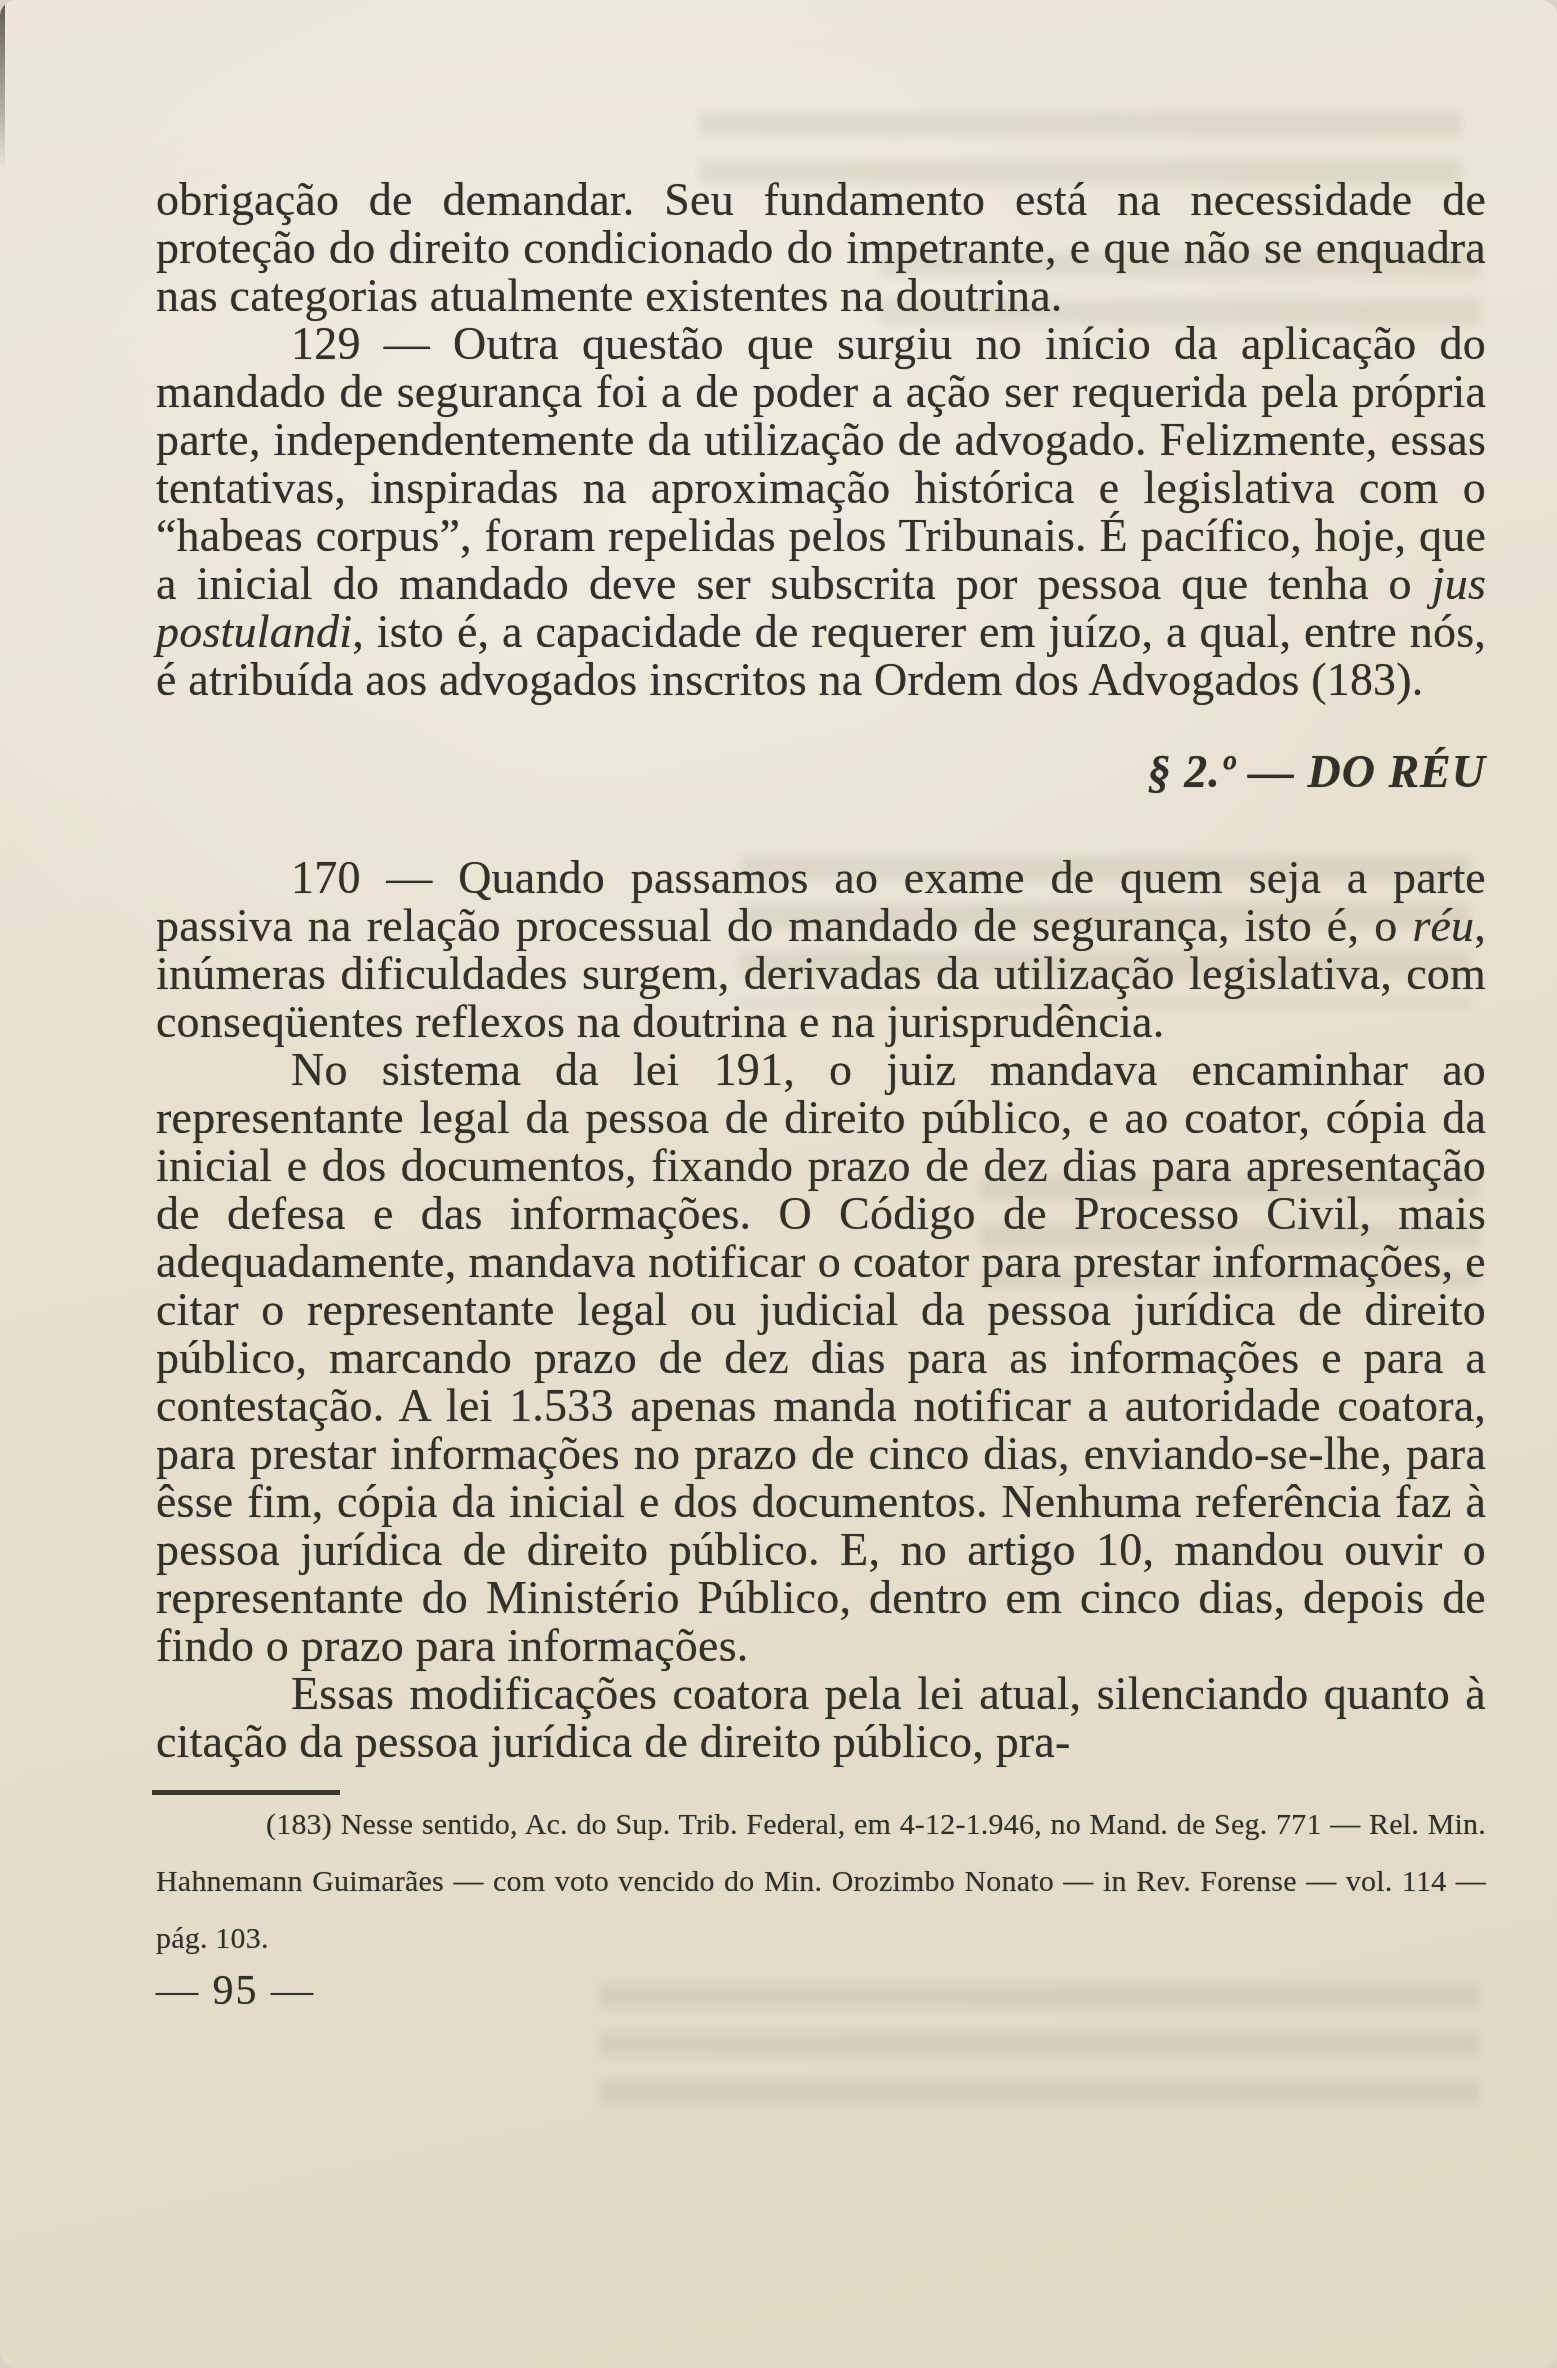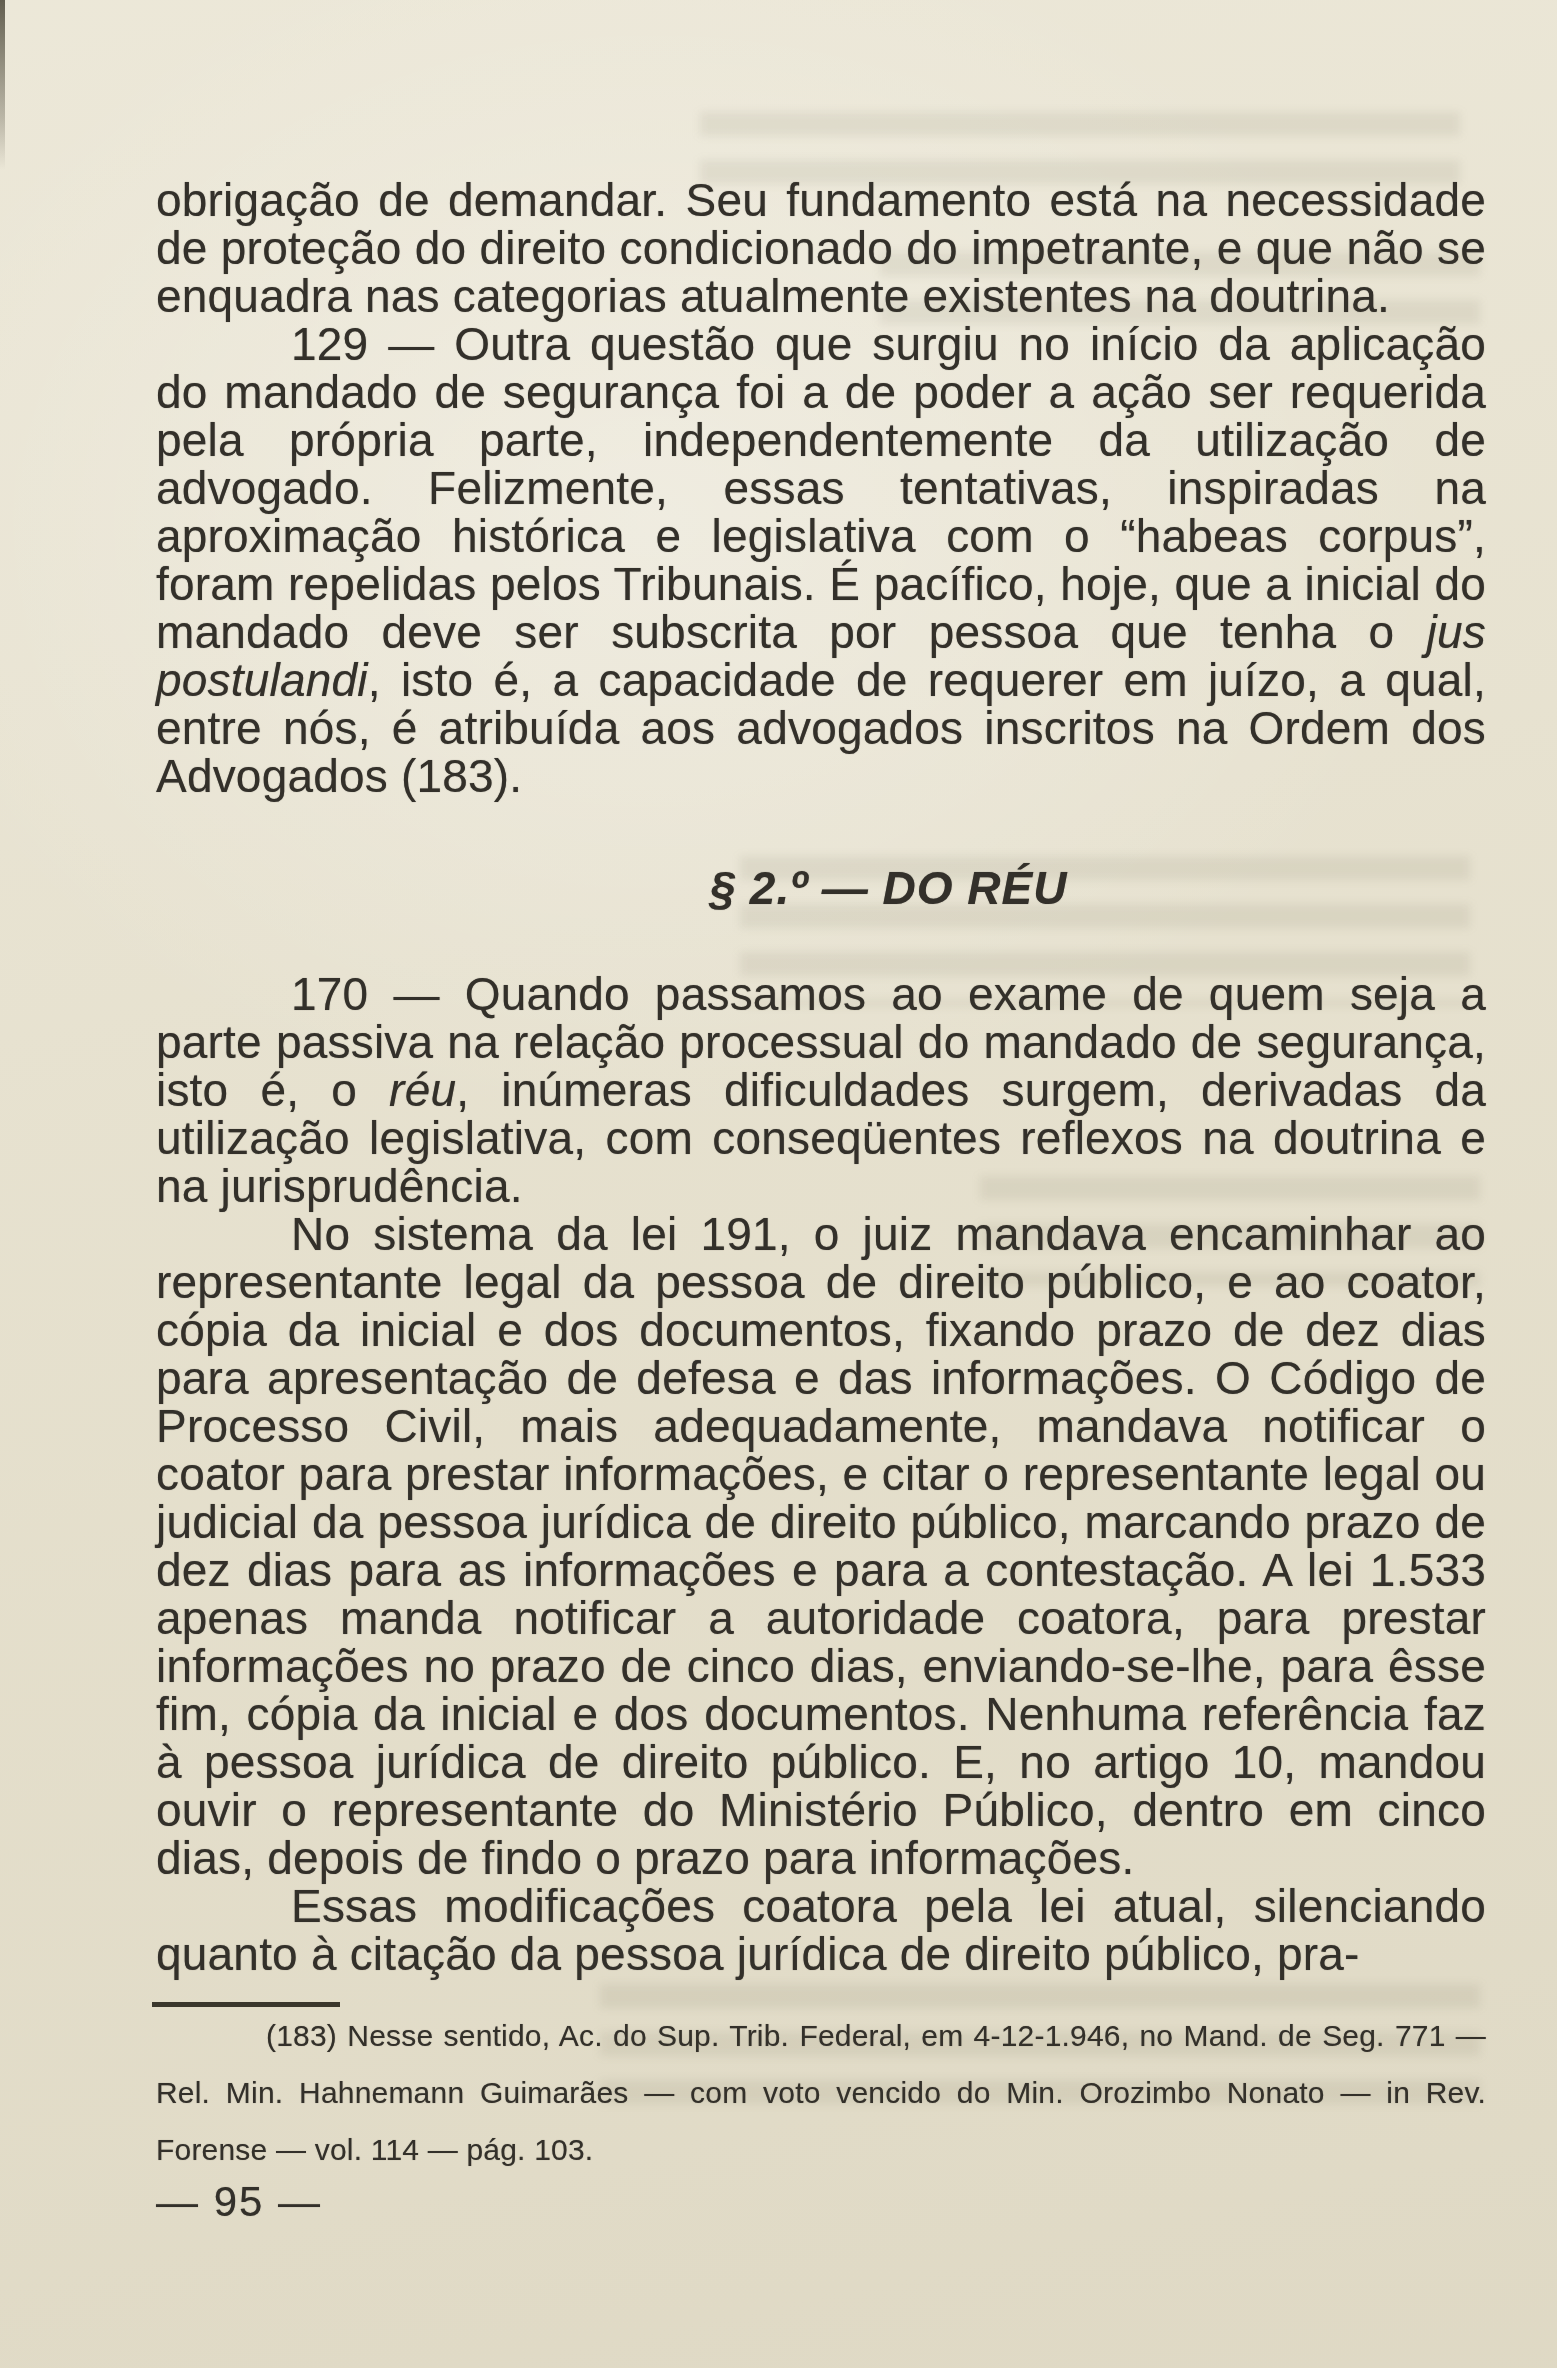--- a/index.html
+++ b/index.html
@@ -9,22 +9,23 @@
   }
   .page {
     position: relative;
     width: 1557px;
     height: 2368px;
     overflow: hidden;
     background-color: #e9e4d2;
     background-image:
       radial-gradient(ellipse 1100px 850px at 42% 22%, rgba(255,255,255,0.30), rgba(255,255,255,0) 72%),
       linear-gradient(168deg, rgba(255,255,255,0.14) 0%, rgba(185,175,145,0.10) 60%, rgba(170,158,125,0.16) 100%);
-    font-family: Liberation Sans, sans-serif;
+    font-family: Liberation Serif, serif;
     color: #33302a;
+    border-radius: 16px;
   }
 
   
   .edge-artifact {
     position: absolute;
     left: 0; top: 0;
     width: 5px; height: 170px;
     background: linear-gradient(180deg, #4a4637 0%, rgba(74,70,55,0.35) 70%, rgba(74,70,55,0) 100%);
     opacity: 0.85;
   }
@@ -47,27 +48,27 @@
     text-align: justify;
     letter-spacing: 0.2px;
     text-shadow: 0 0 1px rgba(51,48,42,0.55);
     z-index: 2;
   }
   .body-text p { margin: 0; }
   .body-text p.indent { text-indent: 135px; }
   .body-text i { font-style: italic; }
 
   .section-heading {
-    margin: 64px 0 58px 135px;
+    margin: 44px 0 58px 135px;
     font-size: 46px;
     line-height: 48px;
     font-style: italic;
     font-weight: bold;
     letter-spacing: 1px;
-    text-align: center;
+    text-align: right;
   }
 
   .footnote-rule {
     width: 188px;
     height: 5px;
     margin: 24px 0 0 -4px;
     background: #3b372c;
   }
 
   .footnote {

